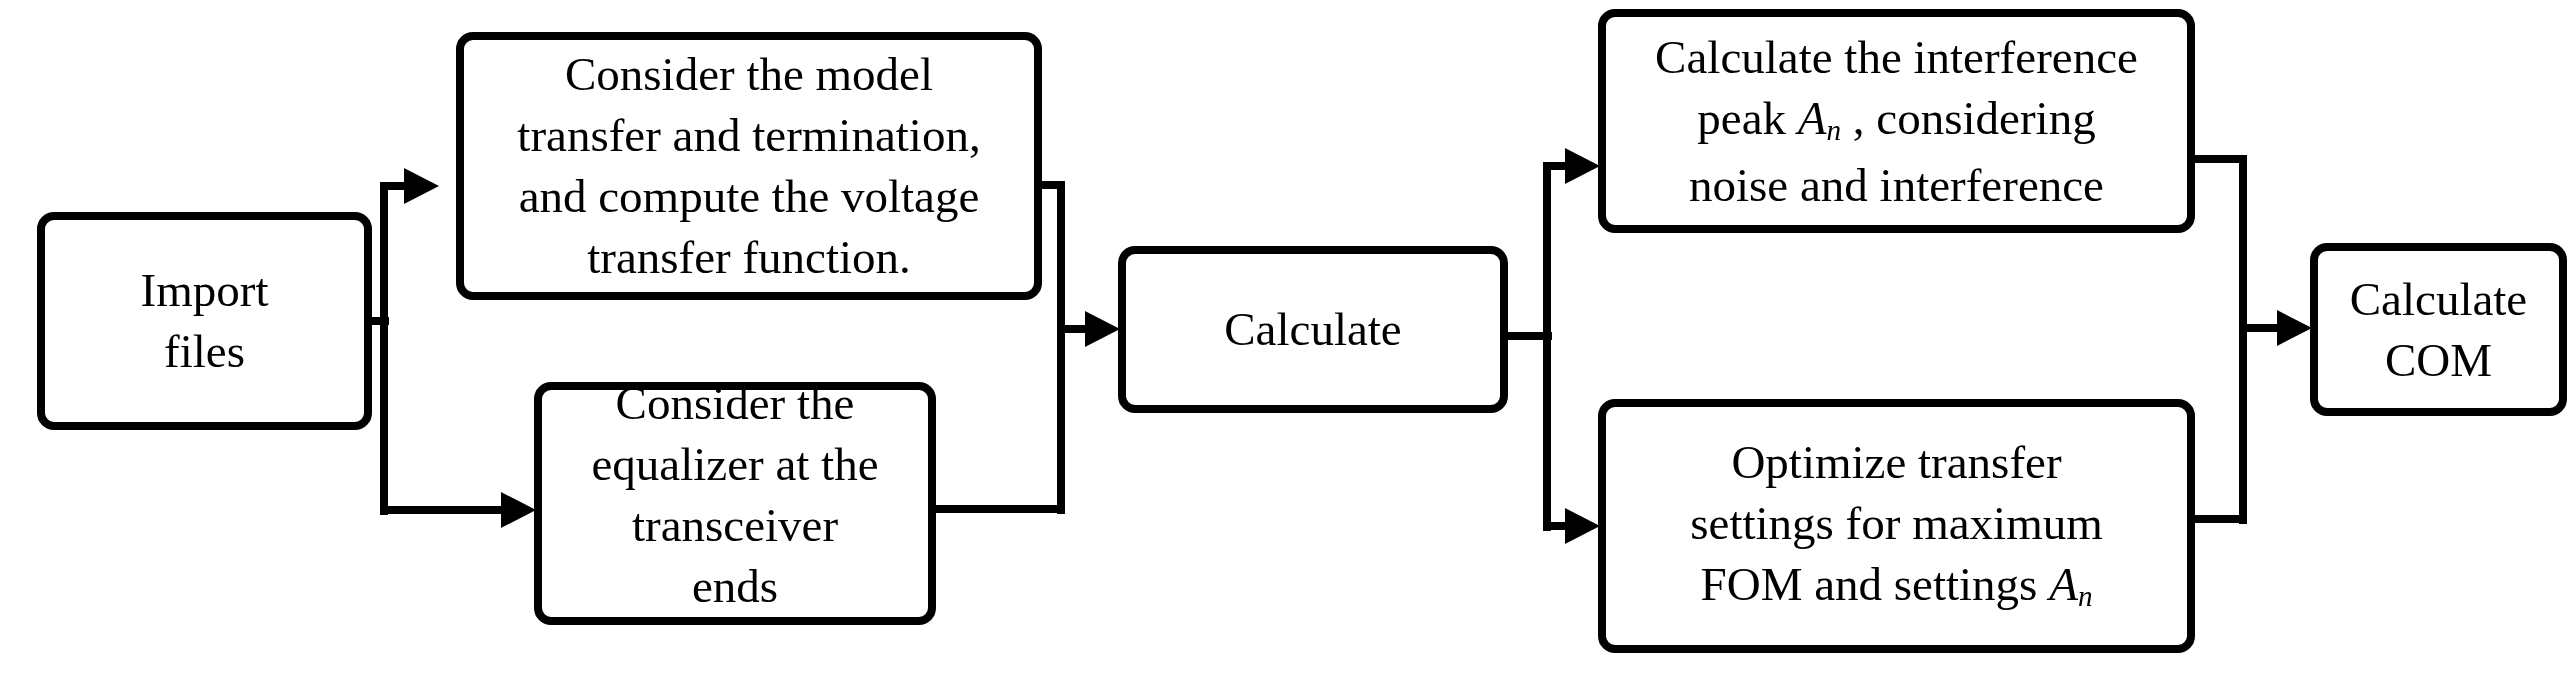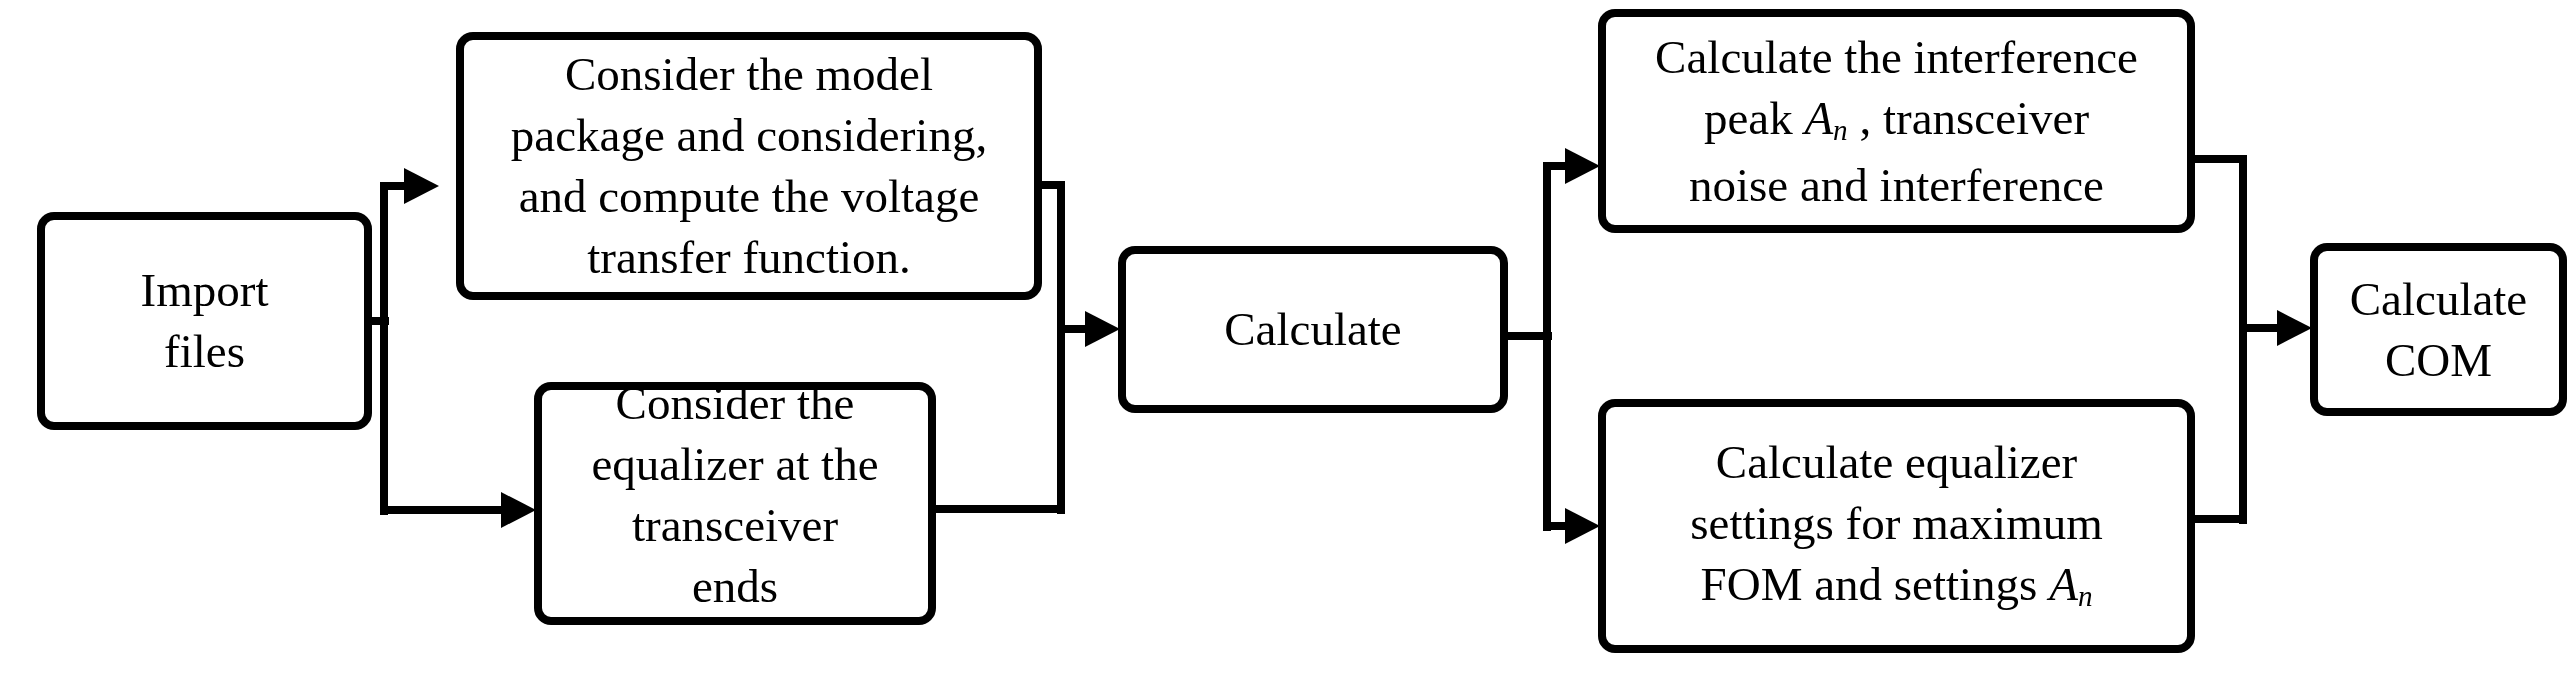--- a/index.html
+++ b/index.html
@@ -121,44 +121,44 @@
   <div class="hline d4l"></div>
   <div class="arrow-right d4a"></div>
 
   <div class="box b-import">
     <div class="tline">Import</div>
     <div class="tline">files</div>
   </div>
 
   <div class="box b-model">
     <div class="tline">Consider the model</div>
-    <div class="tline">package and considering,</div>
+    <div class="tline">transfer and termination,</div>
     <div class="tline">and compute the voltage</div>
     <div class="tline">transfer function.</div>
   </div>
 
   <div class="box b-equalizer">
     <div class="tline">Consider the</div>
     <div class="tline">equalizer at the</div>
     <div class="tline">transceiver</div>
     <div class="tline">ends</div>
   </div>
 
   <div class="box b-sbr">
     <div class="tline">Calculate</div>
   </div>
 
   <div class="box b-interference">
     <div class="tline">Calculate the interference</div>
-    <div class="tline"><span>peak </span><span class="var">A</span><span class="nsub">n</span><span> , transceiver</span></div>
+    <div class="tline"><span>peak </span><span class="var">A</span><span class="nsub">n</span><span> , considering</span></div>
     <div class="tline">noise and interference</div>
   </div>
 
   <div class="box b-optimize">
-    <div class="tline">Calculate equalizer</div>
+    <div class="tline">Optimize transfer</div>
     <div class="tline">settings for maximum</div>
     <div class="tline"><span>FOM and settings </span><span class="var">A</span><span class="nsub">n</span></div>
   </div>
 
   <div class="box b-com">
     <div class="tline">Calculate</div>
     <div class="tline">COM</div>
   </div>
 
 </div>

